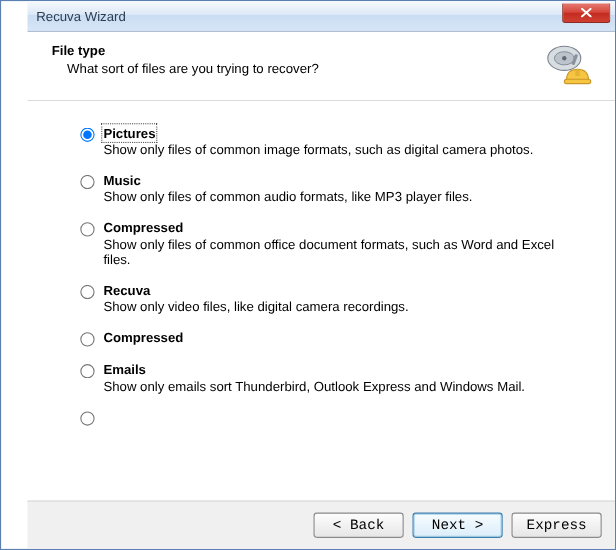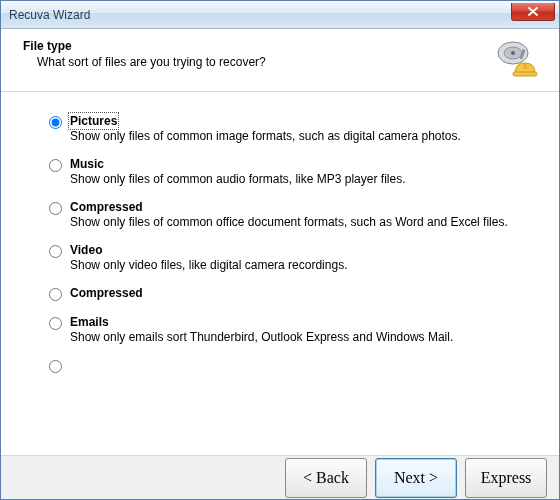--- a/index.html
+++ b/index.html
@@ -10,20 +10,21 @@
     background: #fff;
     color: #000;
   }
   .window {
     width: 560px;
     height: 500px;
     border: 1px solid #5a7fb0;
     display: flex;
     flex-direction: column;
     box-shadow: 0 0 0 0;
+    padding-left: 24px;
   }
   .titlebar {
     height: 28px;
     background: linear-gradient(to bottom, #f5f9fd 0%, #dde9f7 45%, #c9dcf2 46%, #d7e6f7 100%);
     border-bottom: 1px solid #a8b8cc;
     display: flex;
     align-items: center;
     padding: 0 0 0 8px;
     position: relative;
   }
@@ -99,23 +100,23 @@
     background: #f0f0f0;
     height: 44px;
     display: flex;
     align-items: center;
     justify-content: flex-end;
     padding: 0 12px;
     gap: 8px;
   }
   .btn {
     min-width: 82px;
-    height: 40px;
-    font-family: Liberation Serif, serif;
-    font-size: 16px;
+    height: 23px;
+    font-family: Liberation Mono, monospace;
+    font-size: 13px;
     border: 1px solid #8a8a8a;
     border-radius: 3px;
     background: linear-gradient(to bottom, #fdfdfd, #e6e6e6);
     cursor: pointer;
     padding: 0 10px;
   }
   .btn.default {
     border: 1px solid #3c7fb1;
     box-shadow: 0 0 0 1px #a6d0e7 inset;
     background: linear-gradient(to bottom, #f6fbff, #dceefa);
@@ -161,21 +162,21 @@
       <label class="option">
         <input type="radio" name="filetype" style="">
         <div><span class="option-label">Music</span><span class="option-desc">Show only files of common audio formats, like MP3 player files.</span></div>
       </label>
       <label class="option">
         <input type="radio" name="filetype" style="">
         <div><span class="option-label">Compressed</span><span class="option-desc">Show only files of common office document formats, such as Word and Excel files.</span></div>
       </label>
       <label class="option">
         <input type="radio" name="filetype" style="">
-        <div><span class="option-label">Video</span><span class="option-desc">Show only video files, like digital camera recordings.</span></div>
+        <div><span class="option-label">Recuva</span><span class="option-desc">Show only video files, like digital camera recordings.</span></div>
       </label>
       <label class="option">
         <input type="radio" name="filetype" style="">
         <div><span class="option-label">Compressed</span></div>
       </label>
       <label class="option">
         <input type="radio" name="filetype" style="">
         <div><span class="option-label">Emails</span><span class="option-desc">Show only emails sort Thunderbird, Outlook Express and Windows Mail.</span></div>
       </label>
       <label class="option">

